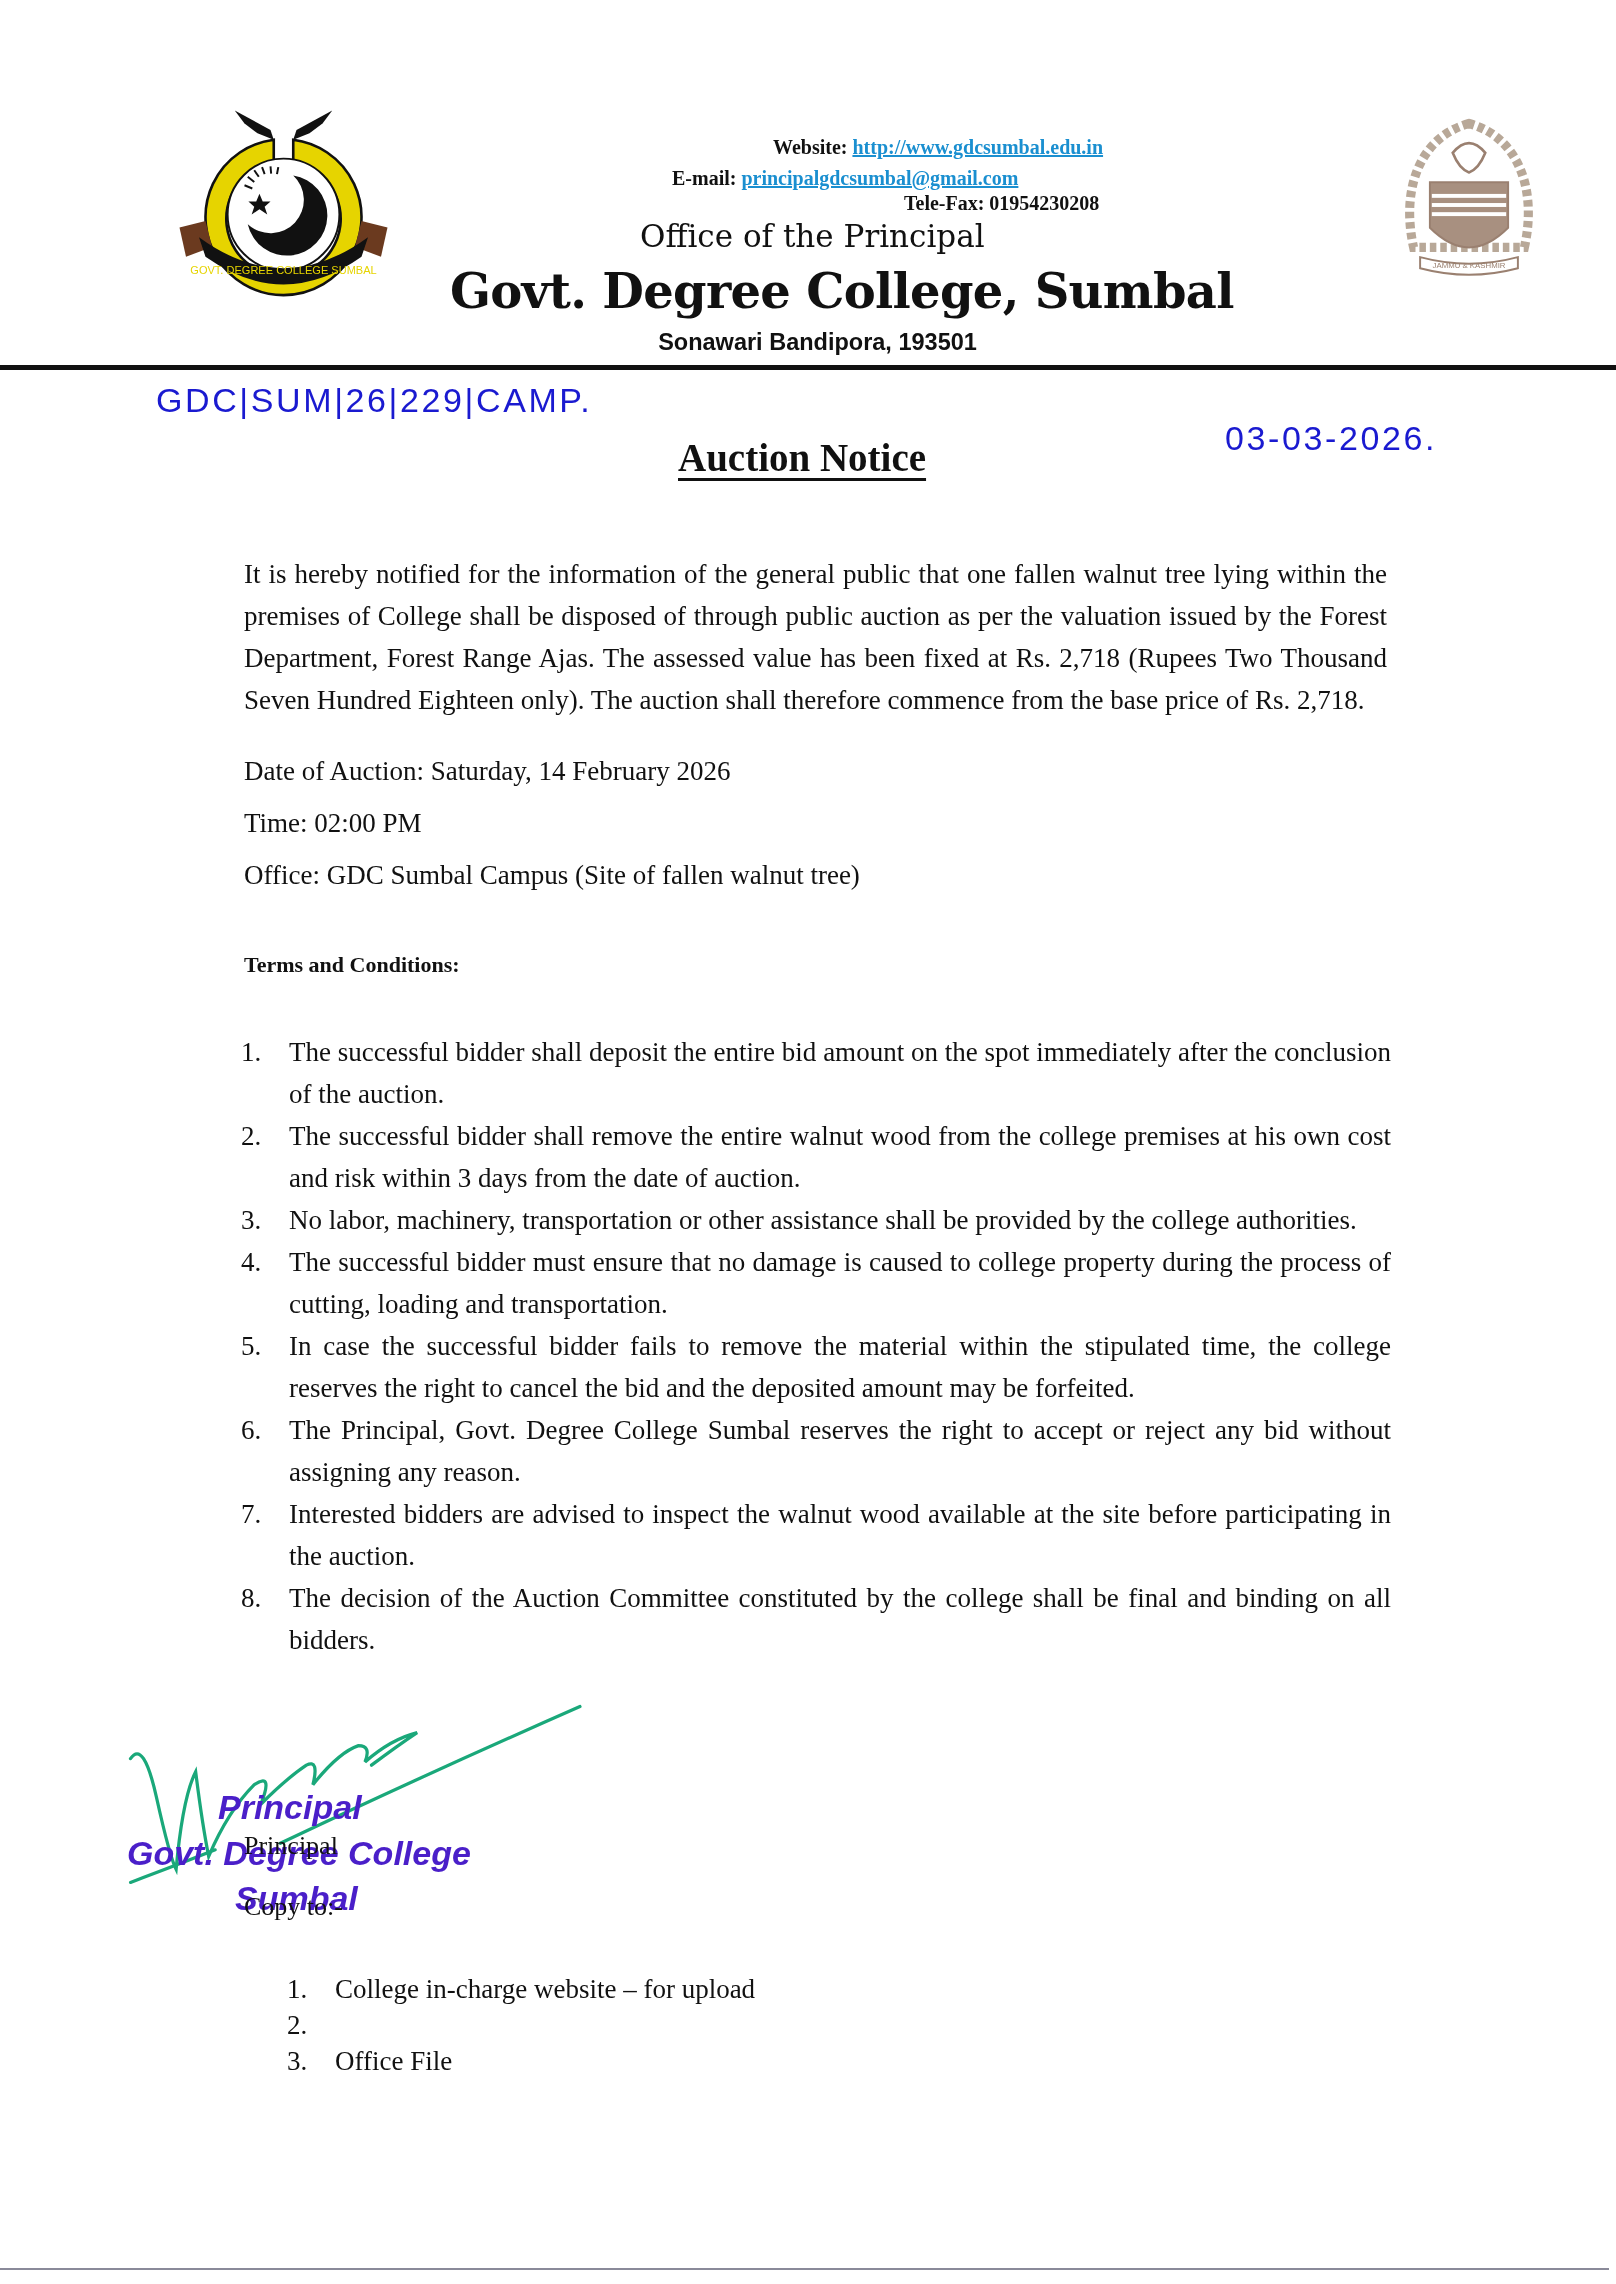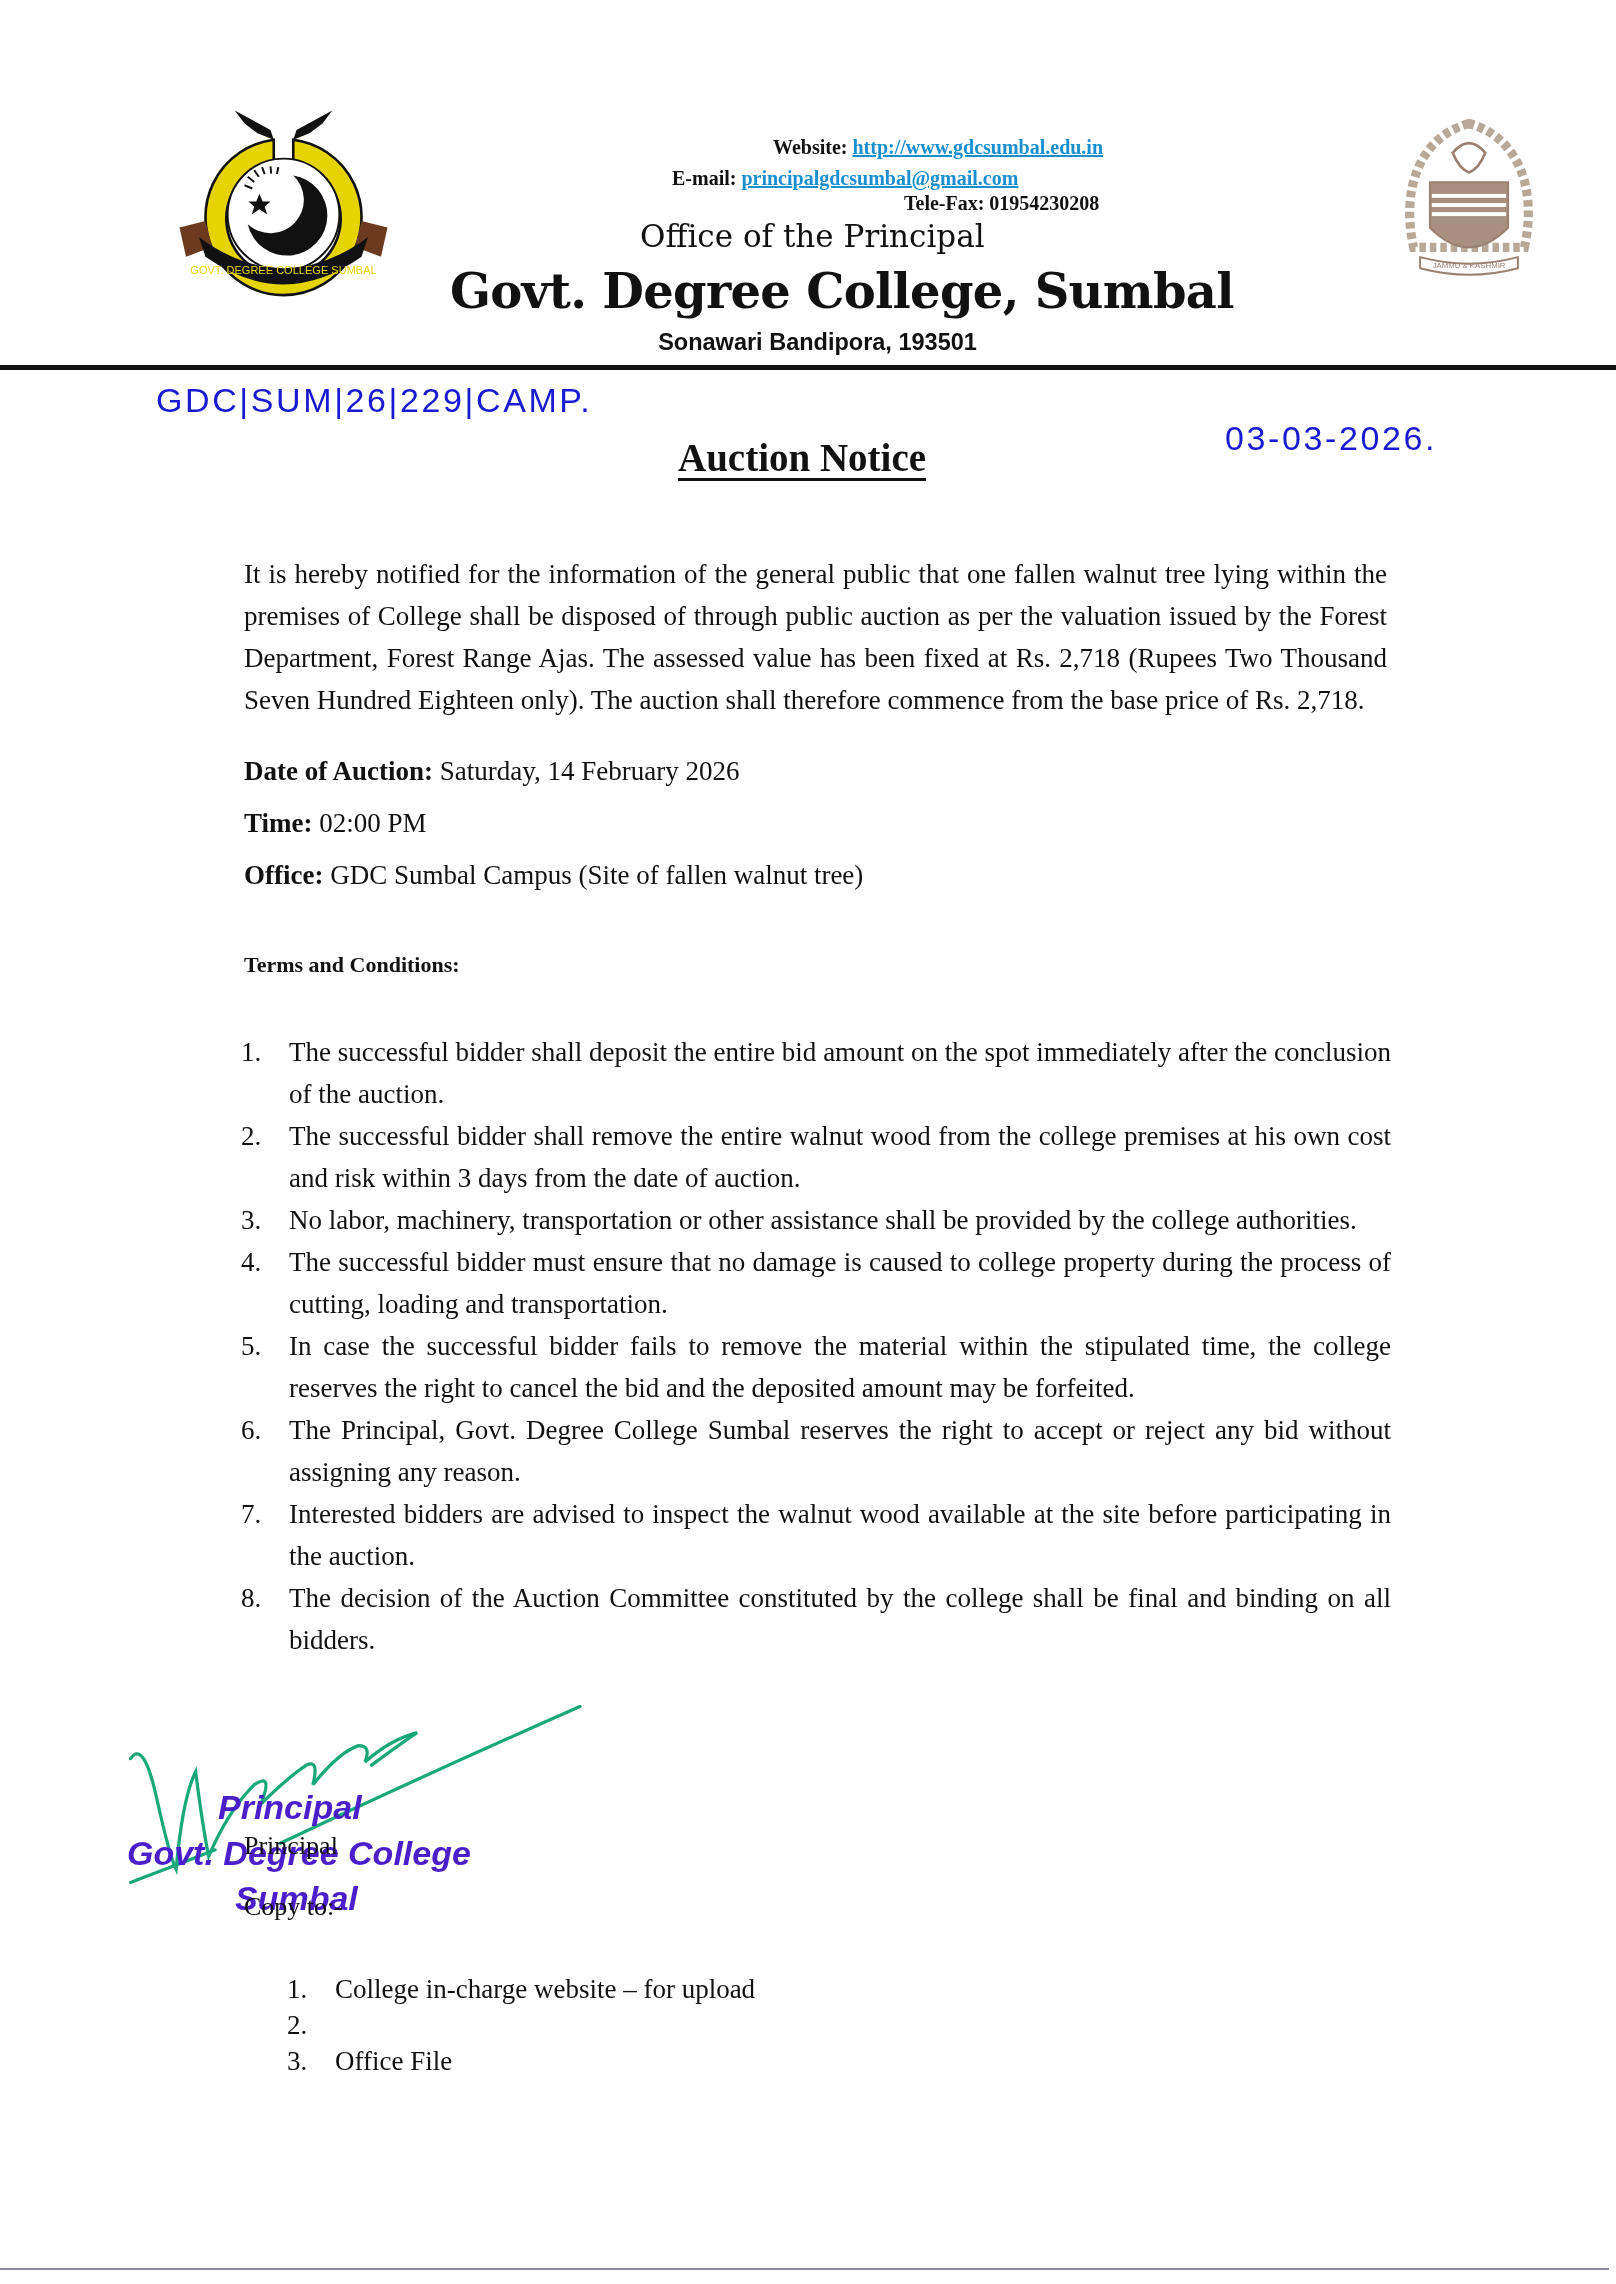--- a/index.html
+++ b/index.html
@@ -16,21 +16,21 @@
   .address { position: absolute; left: 456px; top: 329px; width: 723px; text-align: center; font-family: "Liberation Sans", sans-serif; font-weight: bold; font-size: 23.5px; color: #111; white-space: nowrap; }
   .rule { position: absolute; left: 0; top: 365px; width: 1616px; height: 4.6px; background: #111; }
 
   .handwritten { position: absolute; font-family: "Liberation Sans", sans-serif; color: #1a1ad0; font-size: 34px; letter-spacing: 2.6px; white-space: nowrap; }
 
   .title { position: absolute; left: 678px; top: 435px; font-family: "Liberation Serif", serif; font-weight: bold; font-size: 39px; text-decoration: underline; text-decoration-thickness: 3.3px; text-underline-offset: 6.5px; color: #111; white-space: nowrap; }
 
   .para { position: absolute; left: 244px; top: 519px; width: 1143px; font-size: 27px; line-height: 42px; text-align: justify; color: #111; margin-top: 34px; }
 
   .kv { position: absolute; left: 244px; font-size: 27px; color: #111; white-space: nowrap; }
-  .kv b { font-weight: bold; }
+  .kv b { font-weight: normal; }
 
   .terms-head { position: absolute; left: 244px; top: 952px; font-size: 22px; font-weight: bold; color: #111; }
 
   .terms { position: absolute; left: 241px; top: 1031px; width: 1150px; margin: 0; padding: 0; list-style: none; }
   .terms li { display: flex; font-size: 27px; line-height: 42px; color: #111; }
   .terms .num { width: 48px; flex: none; }
   .terms .txt { flex: 1; text-align: justify; }
 
   .stamp { position: absolute; font-family: "Liberation Sans", sans-serif; font-weight: bold; font-style: italic; color: #4a1fc9; white-space: nowrap; }
   .plain-sig { position: absolute; font-size: 26px; color: #111; white-space: nowrap; }

